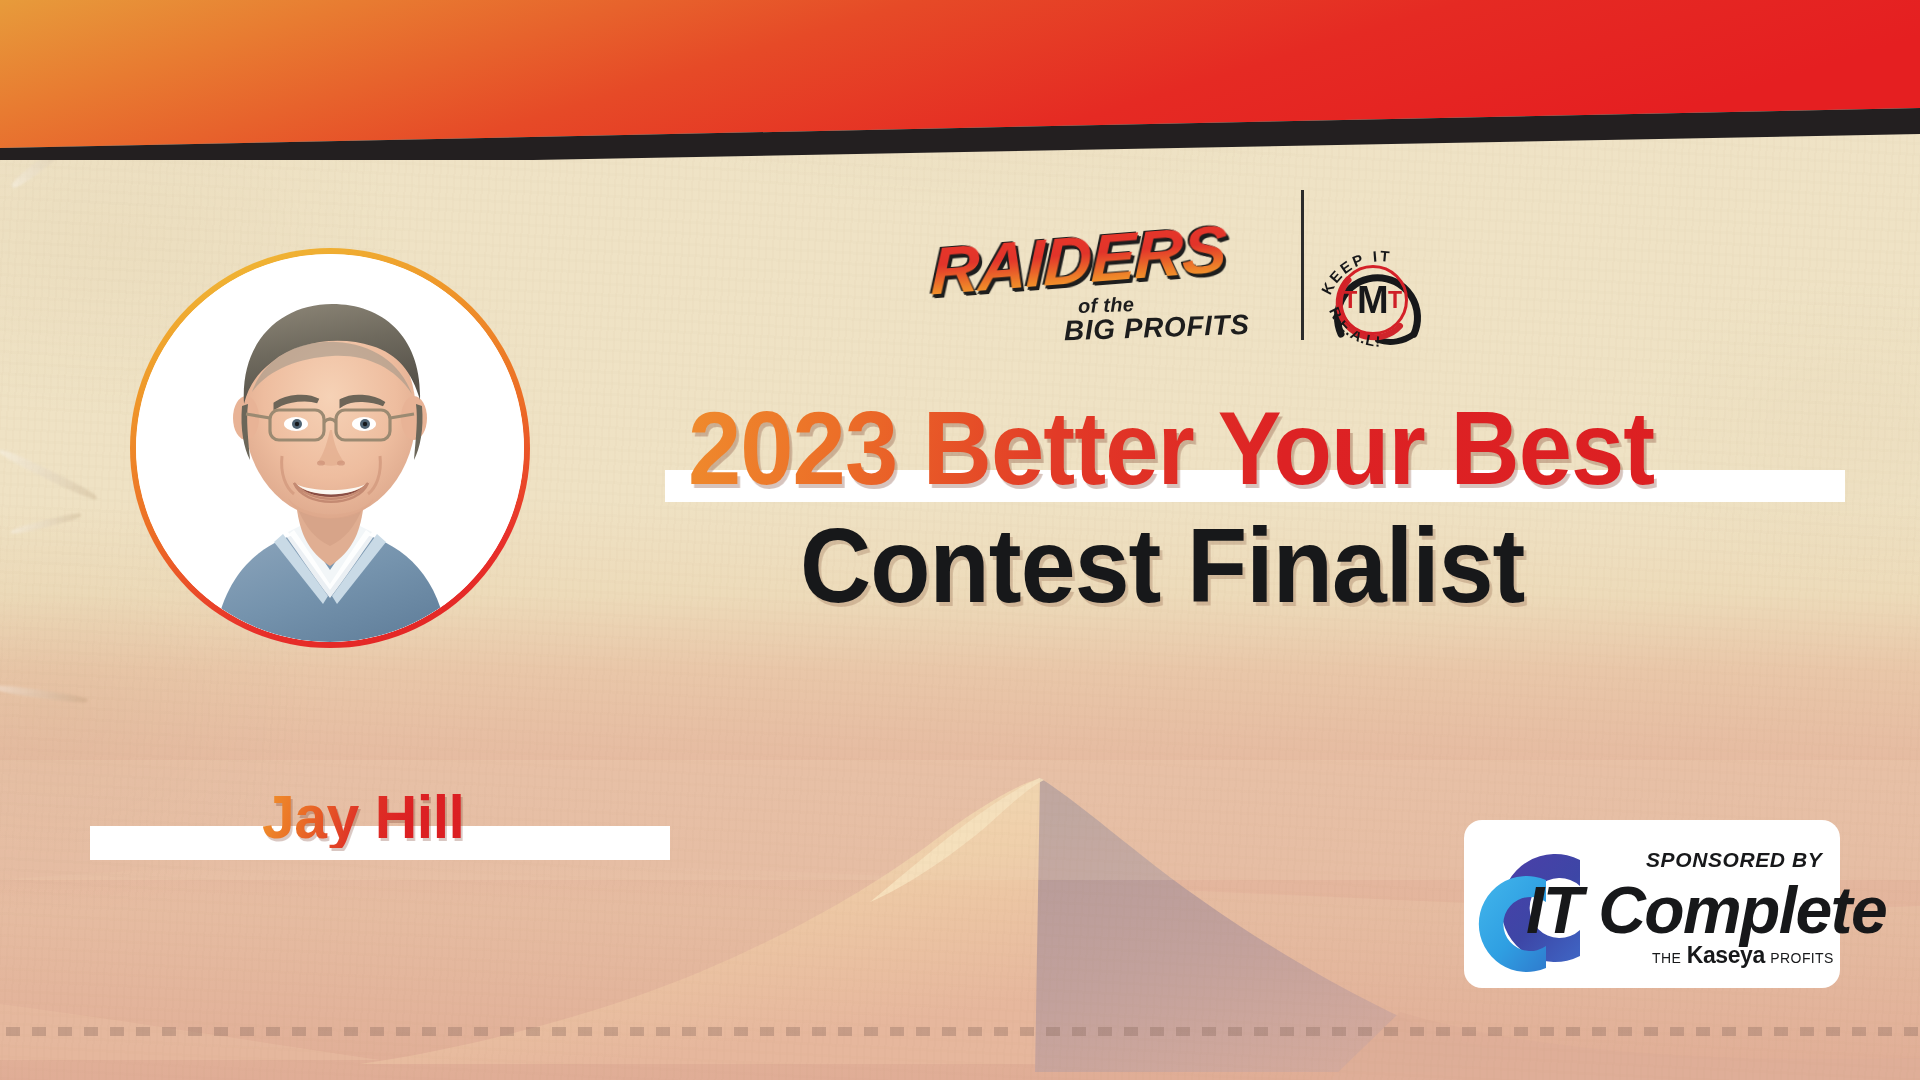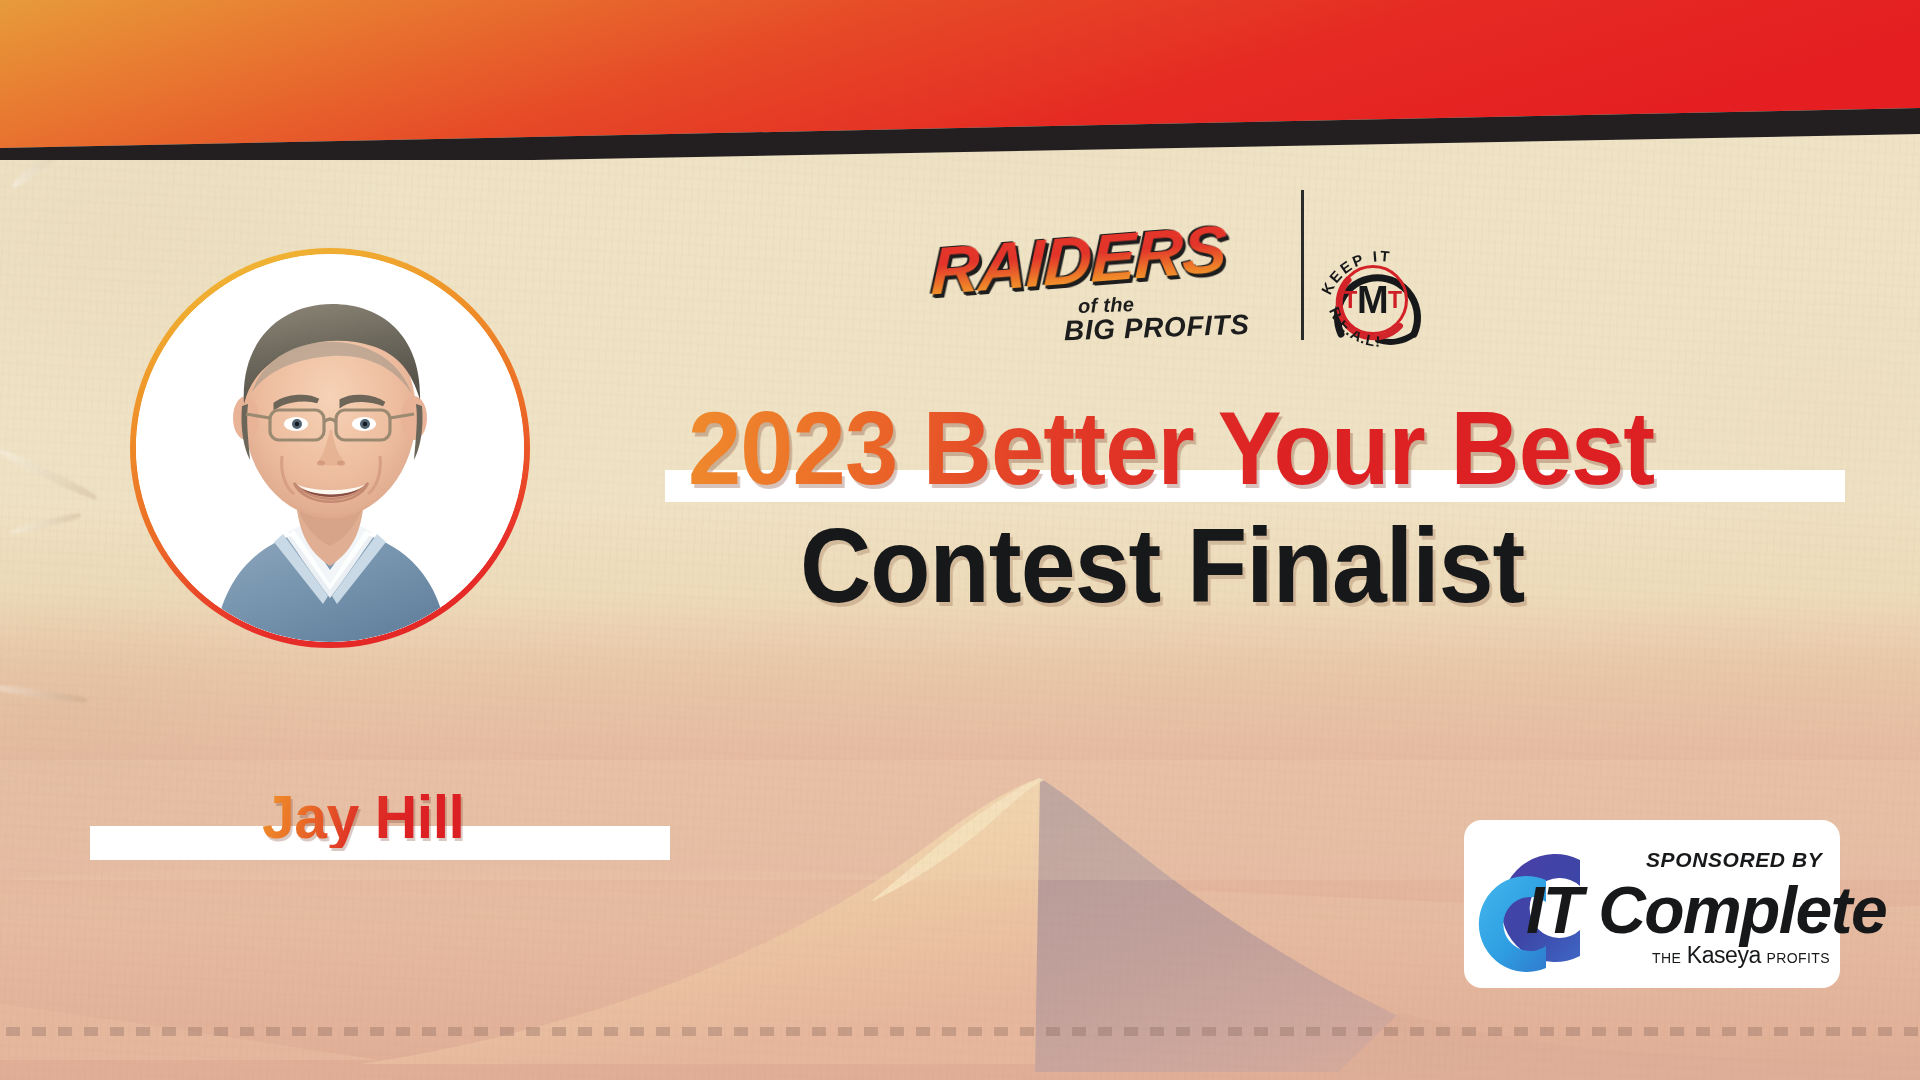--- a/index.html
+++ b/index.html
@@ -298,21 +298,21 @@
     white-space: nowrap;
   }
   .sponsor-platform {
     position: absolute;
     left: 188px; top: 122px;
     font-size: 19px;
     color: #17181a;
     letter-spacing: .2px;
     white-space: nowrap;
   }
-  .sponsor-platform .kaseya { font-weight: 400; font-size: 23px; letter-spacing: -.4px; margin-top: 28px; }
+  .sponsor-platform .kaseya { font-weight: 700; font-size: 23px; letter-spacing: -.4px; margin-top: 28px; }
   .sponsor-platform .thin { font-size: 14px; letter-spacing: .4px; }
 
   
   .dash-track {
     position: absolute;
     left: -20px; top: 1027px;
     width: 1960px; height: 9px;
     background-image: repeating-linear-gradient(90deg,
       rgba(136,104,92,.46) 0 14px,
       rgba(0,0,0,0) 14px 26px);

